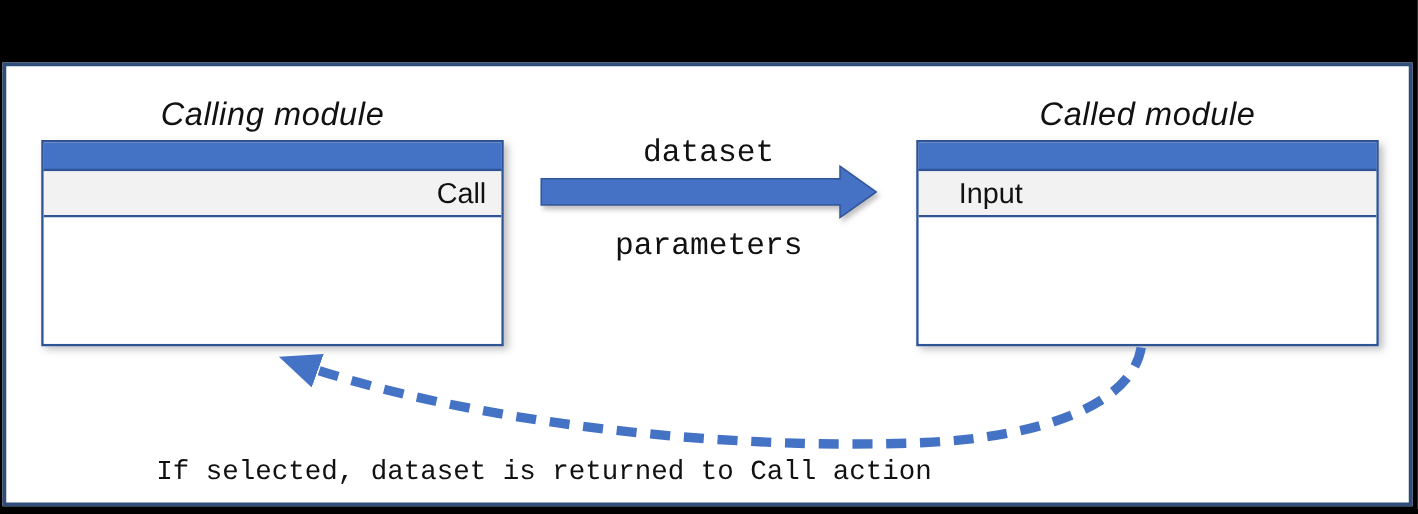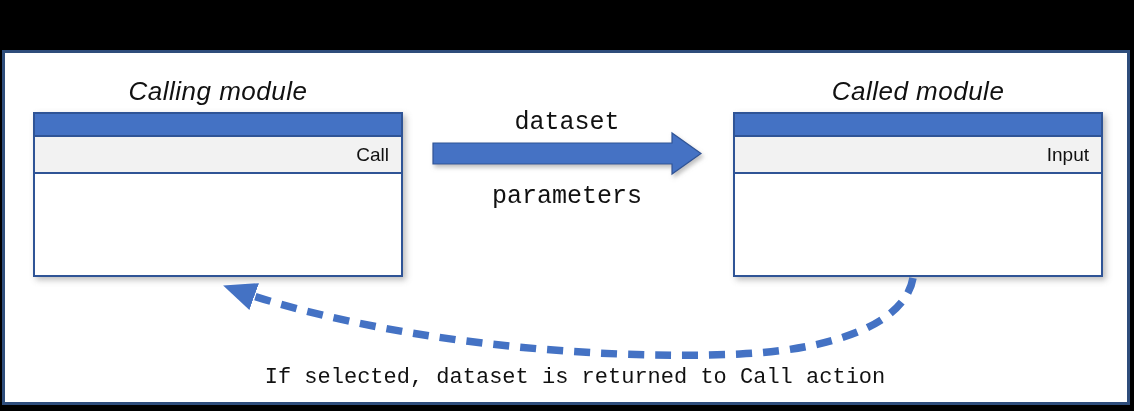--- a/index.html
+++ b/index.html
@@ -27,35 +27,35 @@
   .box-calling{left:33px;}
   .box-called{left:733px;}
   .module-header{
     height:21px;flex:0 0 21px;background:#4472C4;
     border-bottom:2px solid #2F5496;
   }
   .module-row{
     height:35px;flex:0 0 35px;background:#F2F2F2;
     border-bottom:2px solid #2F5496;
     display:flex;align-items:center;
-    font-size:19px;color:#111;padding:0 12px;
+    font-size:23px;color:#111;padding:0 12px;
   }
   .row-right{justify-content:flex-end;}
-  .row-left{justify-content:flex-end;padding-left:32px;}
+  .row-left{justify-content:flex-start;padding-left:32px;}
   .module-body{flex:1 1 auto;background:#fff;}
   .flow-label{
     position:absolute;text-align:center;
     font-family:"Liberation Mono","DejaVu Sans Mono",monospace;
     font-size:25px;color:#111;white-space:nowrap;
   }
   .flow-label-top{left:433px;top:108px;width:268px;}
   .flow-label-bottom{left:413px;top:182px;width:308px;}
   .arrow-layer{position:absolute;left:0;top:0;width:1134px;height:411px;pointer-events:none;}
   .return-note{
-    position:absolute;left:125px;top:365px;width:900px;text-align:center;
+    position:absolute;left:125px;top:365px;width:900px;text-align:left;
     font-family:"Liberation Mono","DejaVu Sans Mono",monospace;
     font-size:22px;color:#111;white-space:nowrap;
   }
 </style>
 </head>
 <body>
 
 <div class="stage">
 
   <div class="frame"></div>

